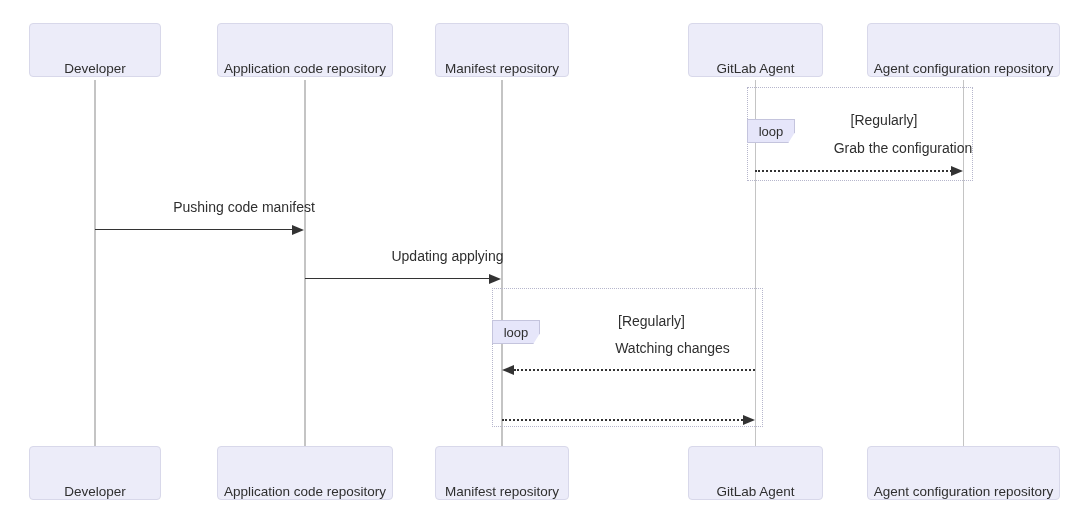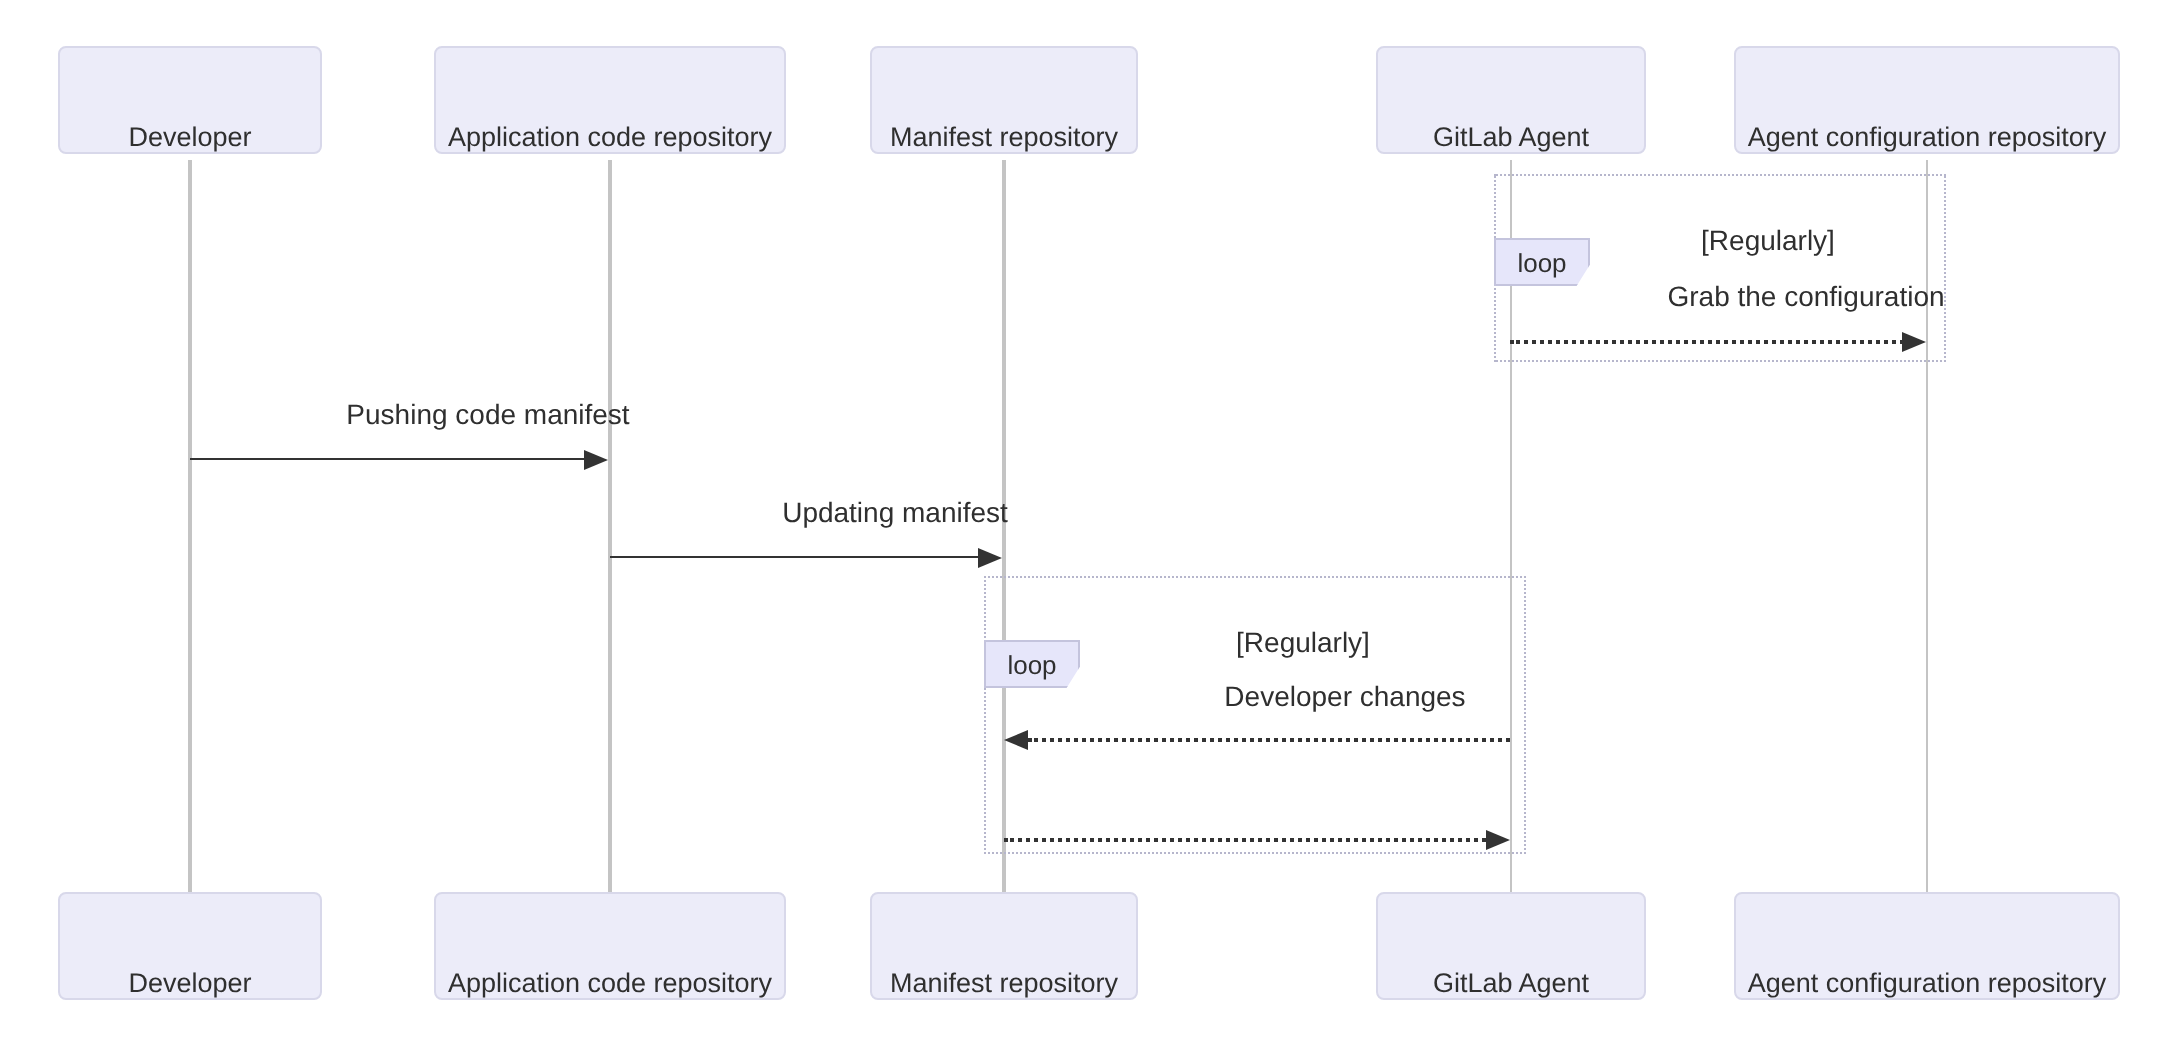--- a/index.html
+++ b/index.html
@@ -157,32 +157,32 @@
   </div>
 
   <div class="msg-label" style="left:755px;top:140px;width:208px">Grab the configuration</div>
   <div class="msg-line-dotted" style="left:755px;top:170px;width:197px"></div>
   <div class="arrow-right" style="left:951px;top:166px"></div>
 
   <div class="msg-label" style="left:95px;top:199px;width:210px">Pushing code manifest</div>
   <div class="msg-line-solid" style="left:95px;top:229px;width:198px"></div>
   <div class="arrow-right" style="left:292px;top:225px"></div>
 
-  <div class="msg-label" style="left:305px;top:248px;width:197px">Updating manifest</div>
+  <div class="msg-label" style="left:305px;top:248px;width:197px">Updating applying</div>
   <div class="msg-line-solid" style="left:305px;top:278px;width:185px"></div>
   <div class="arrow-right" style="left:489px;top:274px"></div>
 
   <div class="loop-frame" style="left:492px;top:288px;width:271px;height:139px">
     <div class="loop-label">
         <span>loop</span>
       </div>
     <div class="loop-condition">[Regularly]</div>
   </div>
 
-  <div class="msg-label" style="left:502px;top:340px;width:253px">Developer changes</div>
+  <div class="msg-label" style="left:502px;top:340px;width:253px">Watching changes</div>
   <div class="msg-line-dotted" style="left:514px;top:369px;width:241px"></div>
   <div class="arrow-left" style="left:502px;top:365px"></div>
 
   <div class="msg-line-dotted" style="left:502px;top:419px;width:241px"></div>
   <div class="arrow-right" style="left:743px;top:415px"></div>
 
 
 </div>
 
 </body></html>

